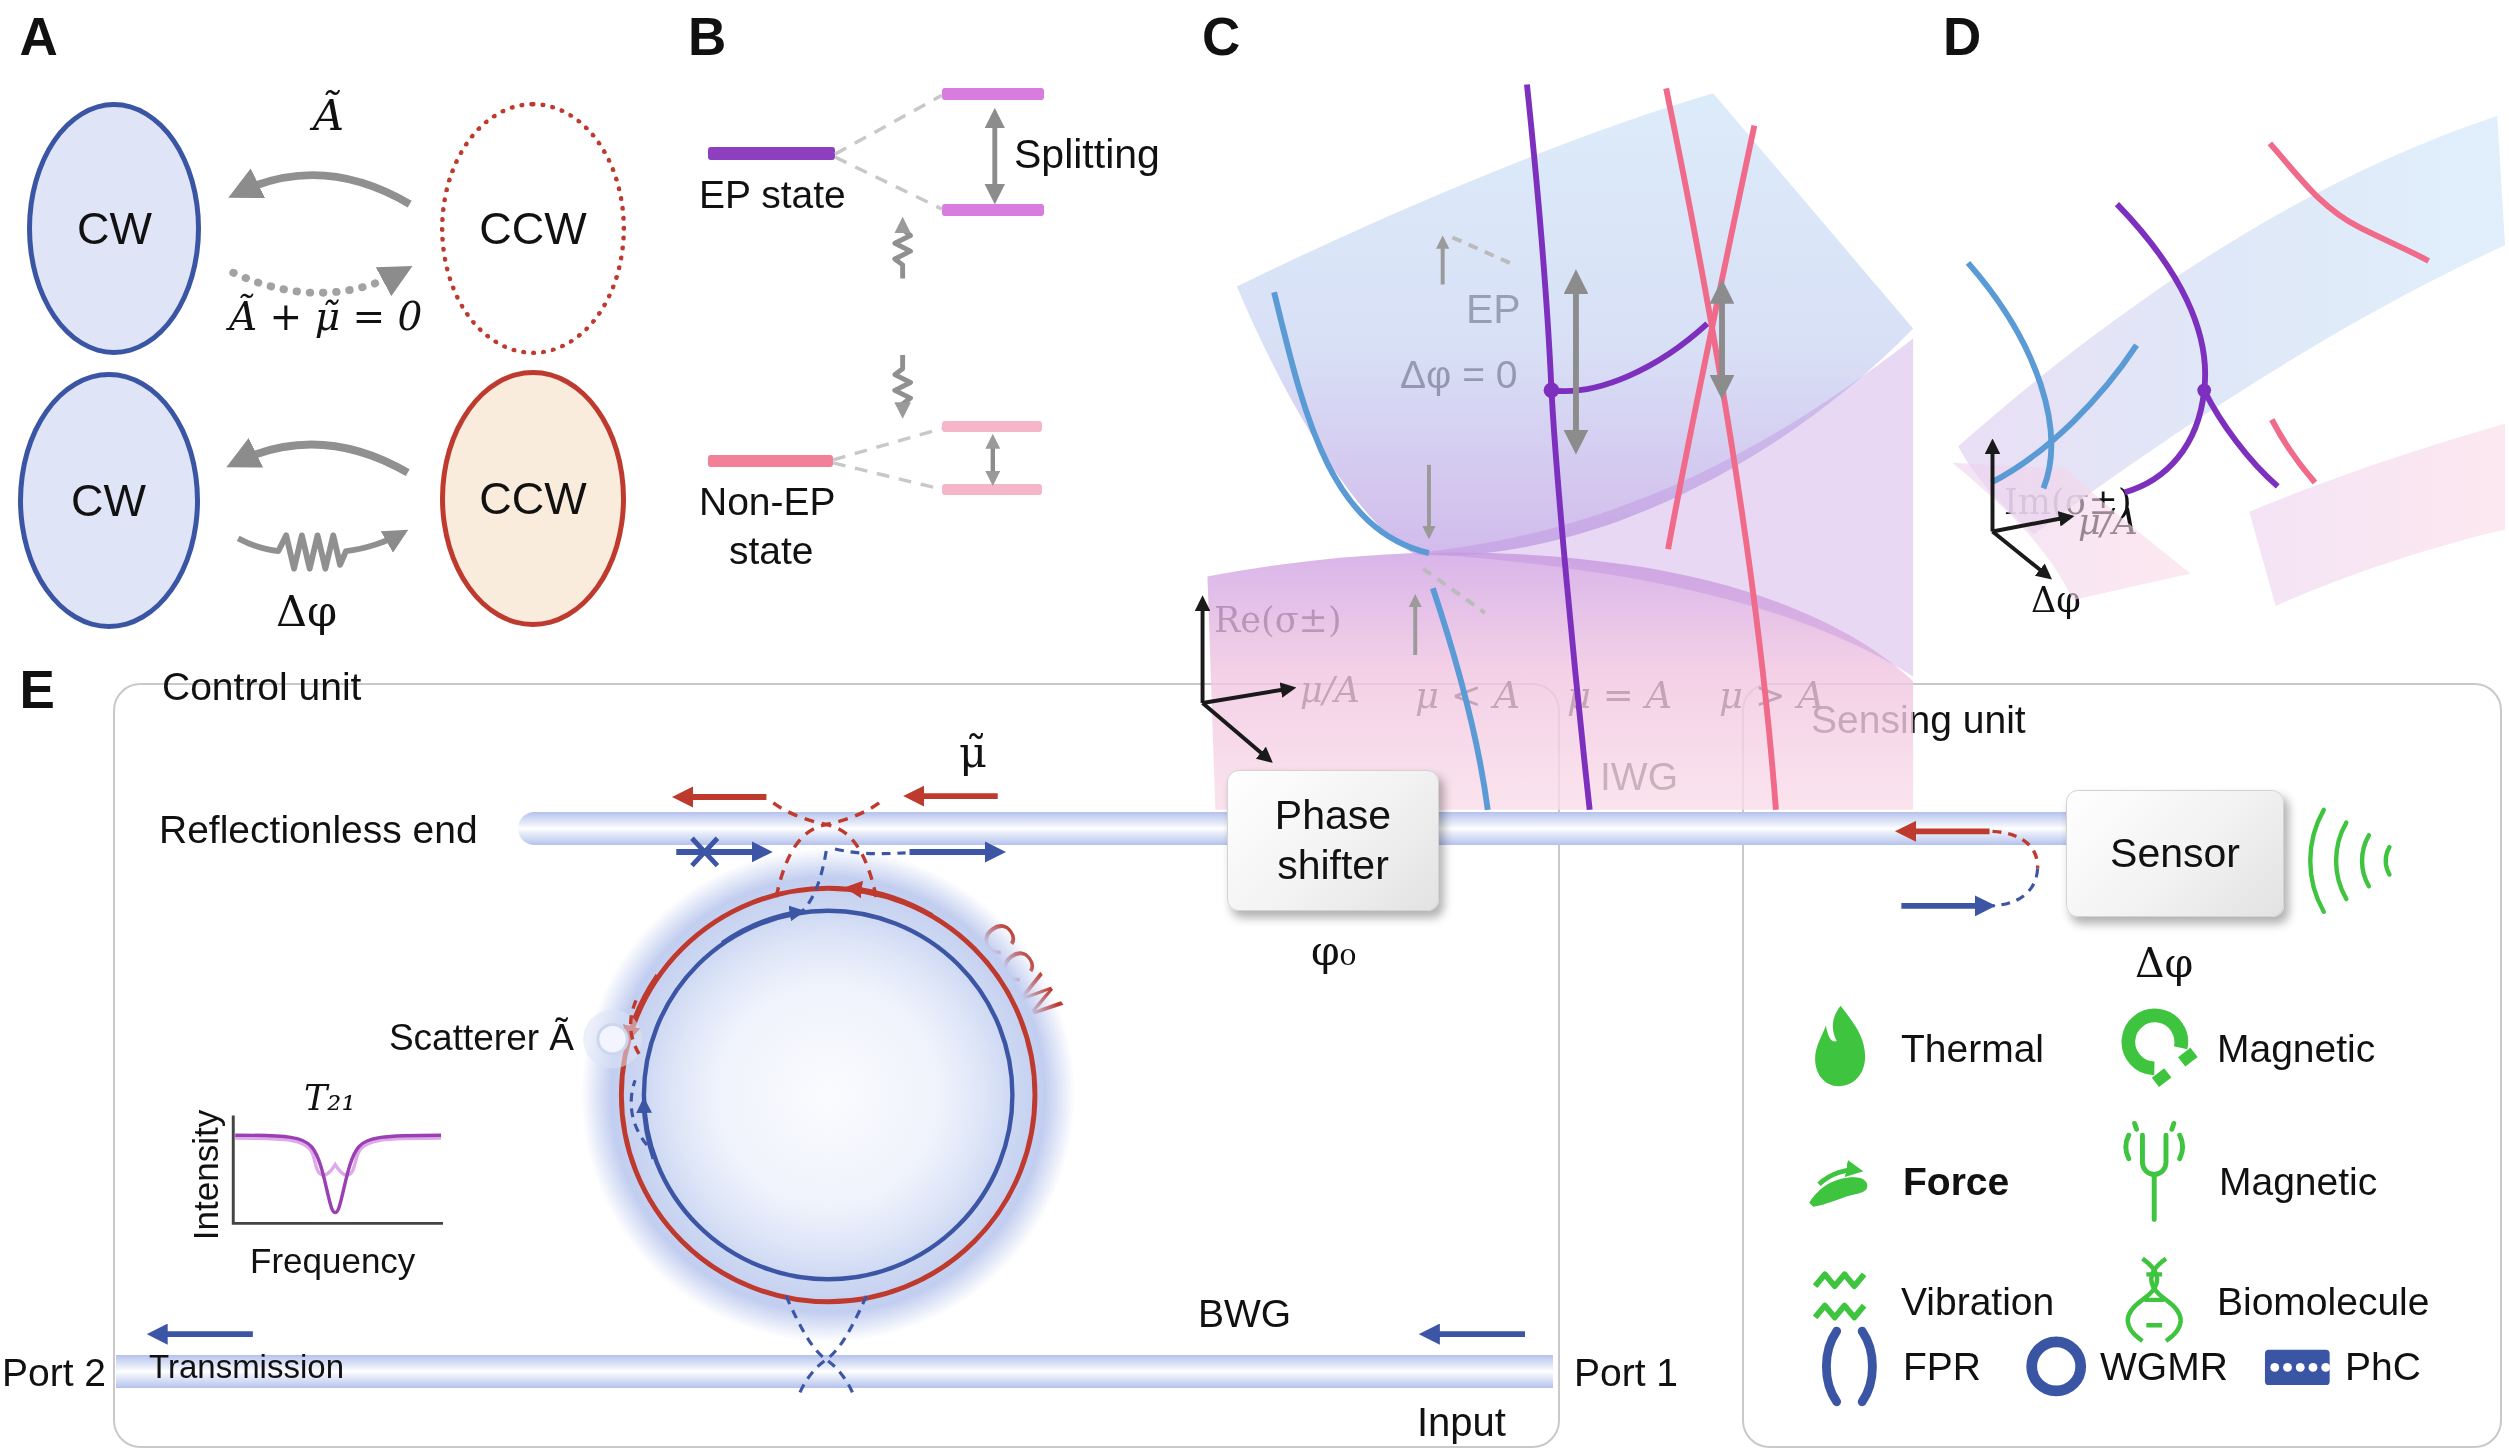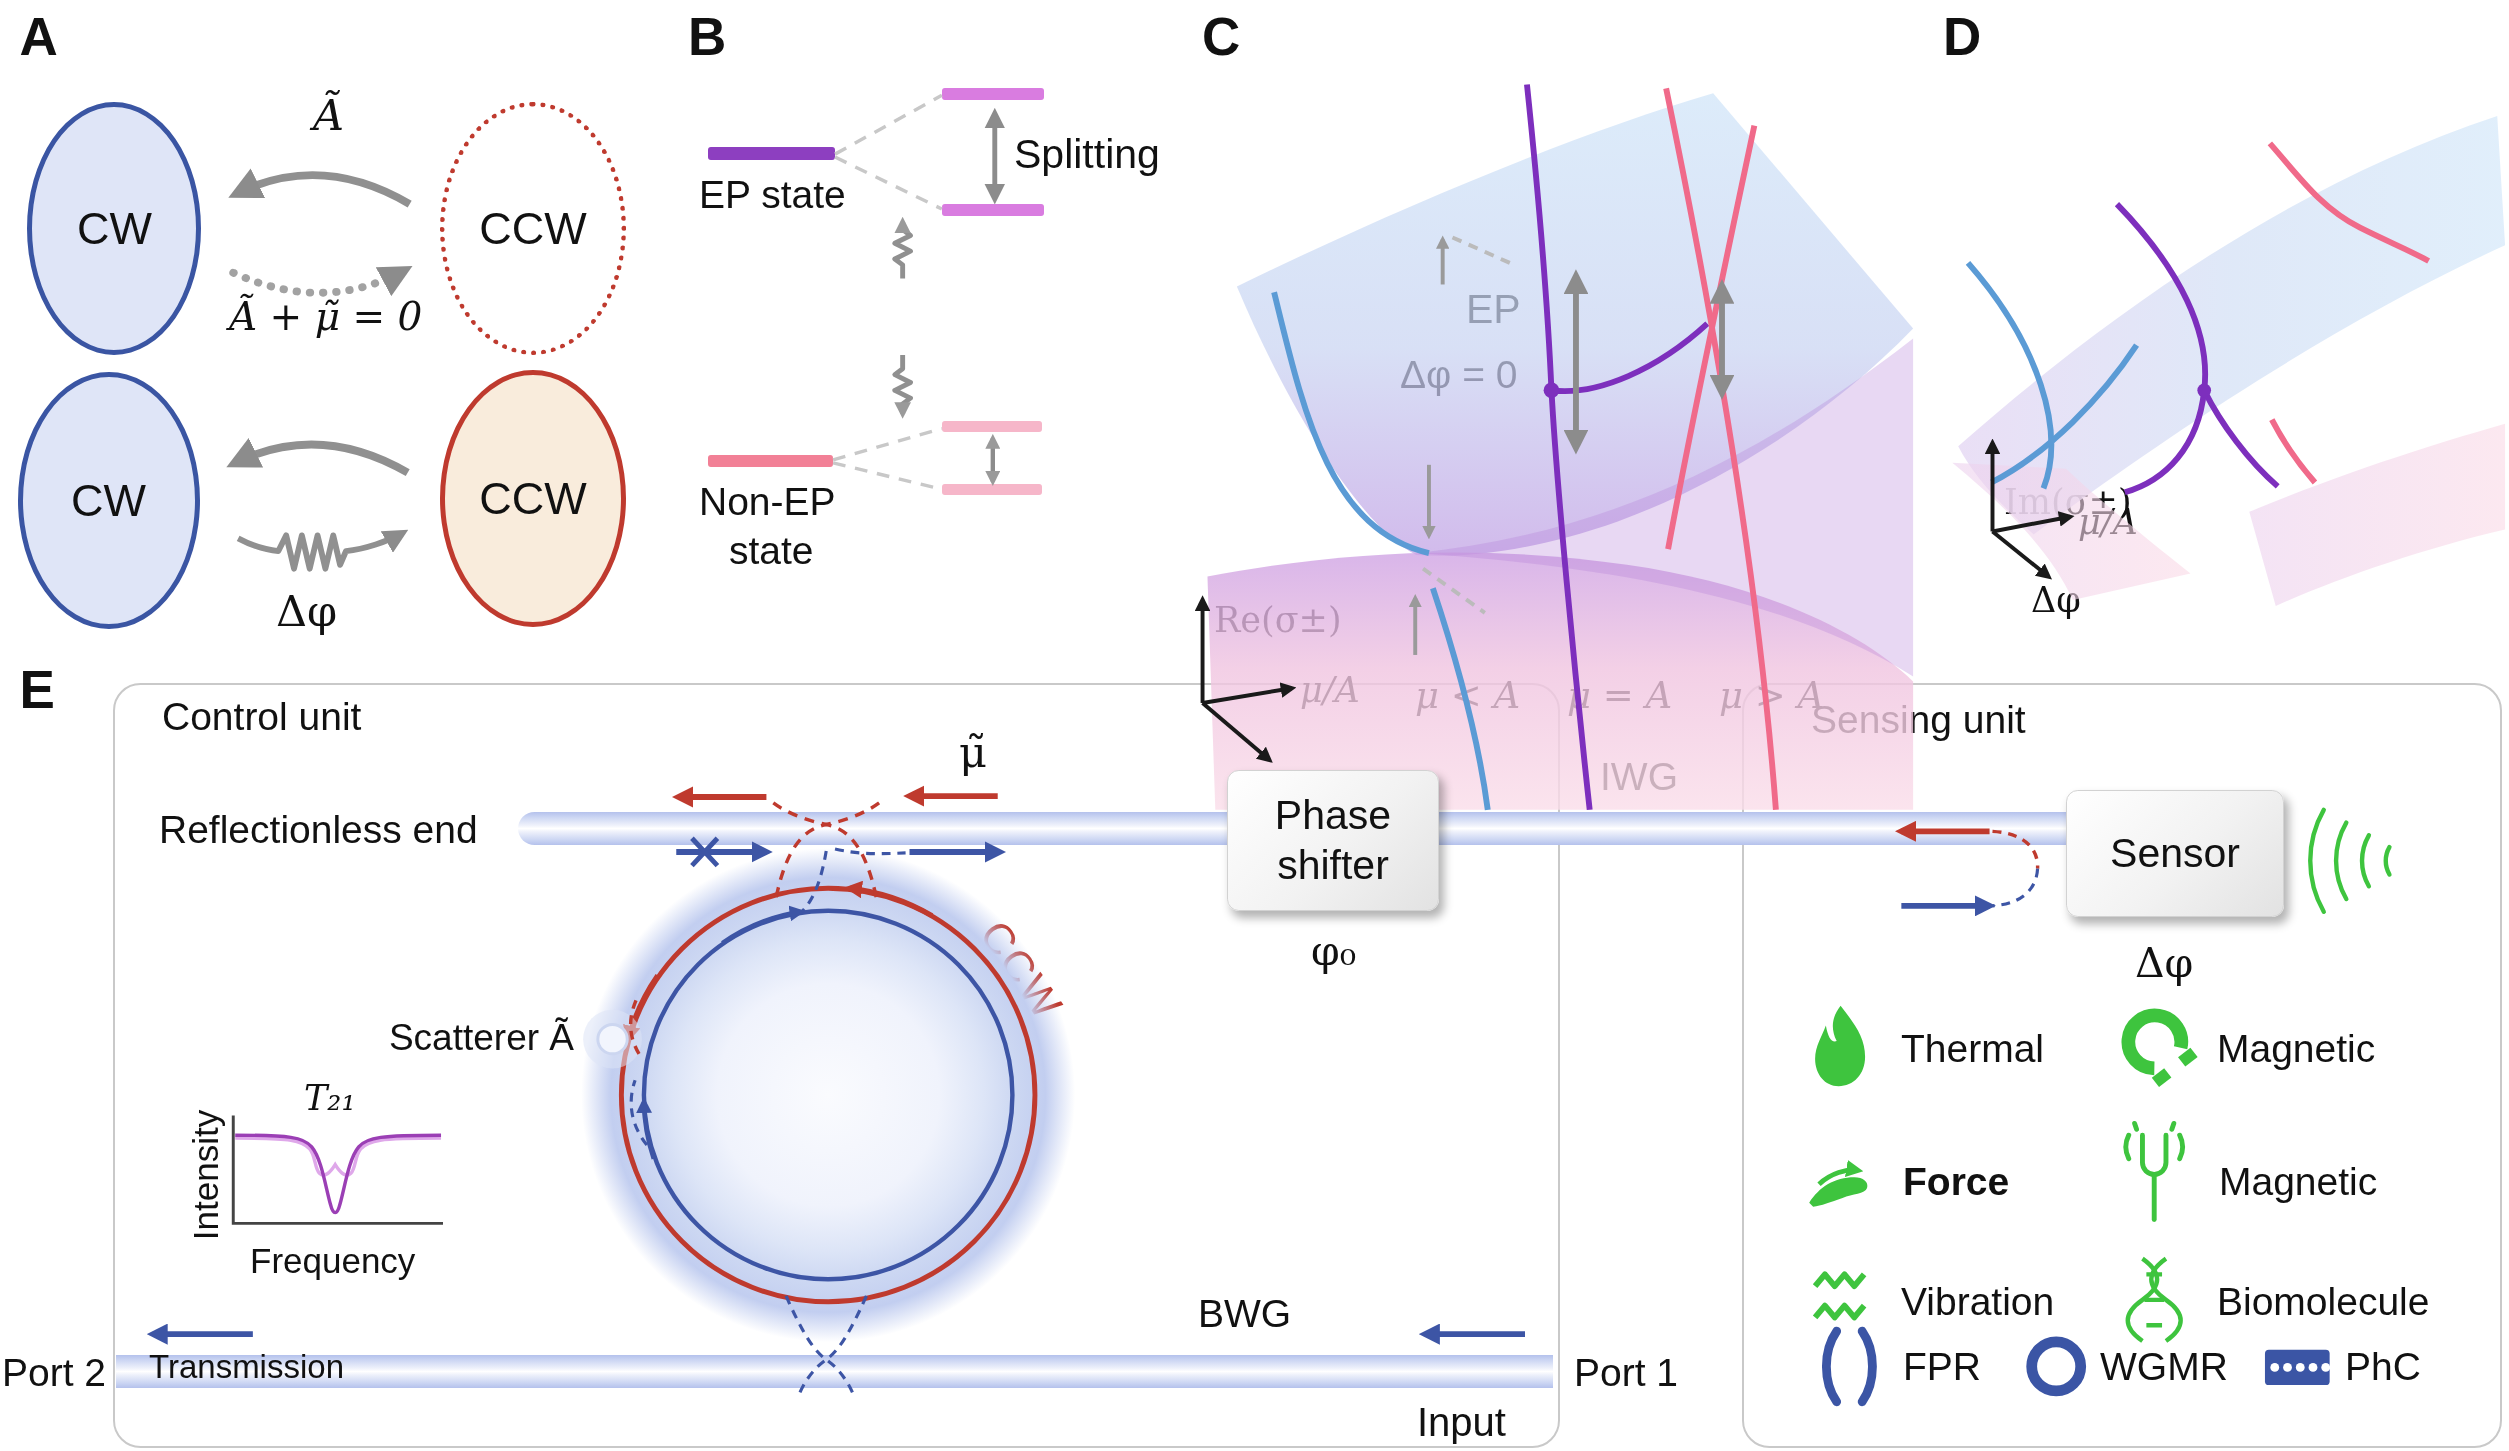--- a/index.html
+++ b/index.html
@@ -295,21 +295,21 @@
   <div class="lbl serif ital" style="left:1300px;top:670px;font-size:35px;">μ/A</div>
   <div class="lbl serif" style="left:1253px;top:766px;font-size:35px;">Δφ</div>
   <div class="lbl serif ital" style="left:1415px;top:674px;font-size:37px;">μ &lt; A</div>
   <div class="lbl serif ital" style="left:1567px;top:674px;font-size:37px;">μ = A</div>
   <div class="lbl serif ital" style="left:1719px;top:674px;font-size:37px;">μ &gt; A</div>
 
   <div class="lbl serif" style="left:2004px;top:482px;font-size:35px;">Im(σ±)</div>
   <div class="lbl serif ital" style="left:2078px;top:502px;font-size:35px;">μ/A</div>
   <div class="lbl serif" style="left:2031px;top:580px;font-size:35px;">Δφ</div>
 
-  <div class="lbl" style="left:162px;top:695px;font-size:39px;">Control unit</div>
+  <div class="lbl" style="left:162px;top:665px;font-size:39px;">Control unit</div>
   <div class="lbl" style="left:159px;top:808px;font-size:39px;">Reflectionless end</div>
   <div class="lbl serif" style="left:959px;top:727px;font-size:43px;">μ̃</div>
   <div class="lbl serif" style="left:1311px;top:927px;font-size:41px;">φ₀</div>
   <div class="lbl" style="left:1600px;top:755px;font-size:39px;">IWG</div>
   <div class="lbl" style="left:363px;top:1017px;width:211px;text-align:right;font-size:37px;">Scatterer Ã</div>
   <div class="lbl" style="left:1010px;top:912px;font-size:43px;color:#bf3a2e;transform:rotate(55deg);transform-origin:left top;letter-spacing:2px;">CCW</div>
   <div class="lbl" style="left:900px;top:1178px;font-size:43px;color:#3d55a5;transform:rotate(50deg);transform-origin:left top;letter-spacing:1px;">CW</div>
   <div class="lbl" style="left:779px;top:1070px;width:98px;text-align:center;font-size:45px;">μR</div>
   <div class="lbl serif ital" style="left:304px;top:1078px;font-size:35px;">T₂₁</div>
   <div class="lbl" style="left:118px;top:1155px;font-size:35px;transform:rotate(-90deg);transform-origin:center center;width:176px;text-align:center;">Intensity</div>

